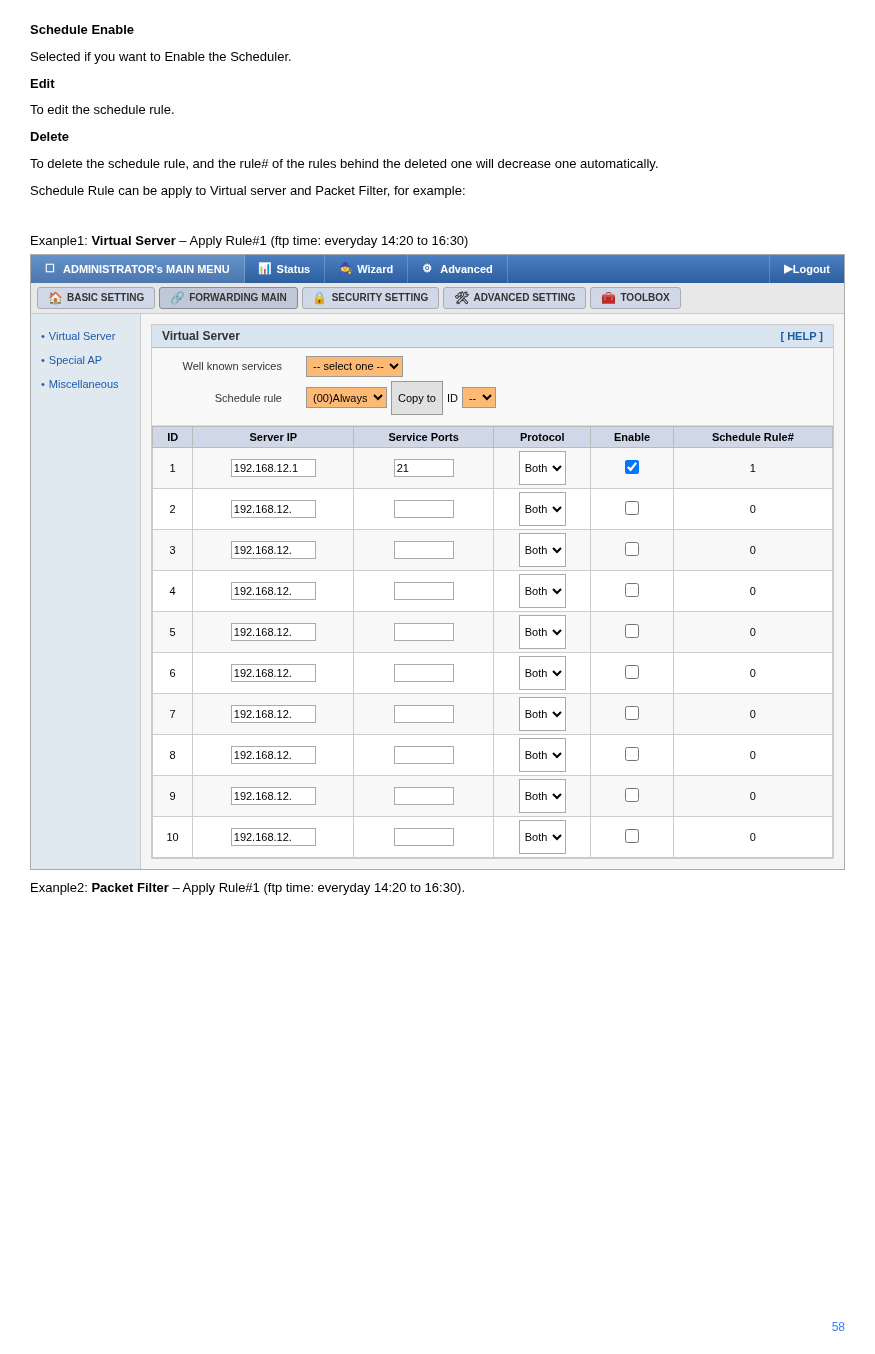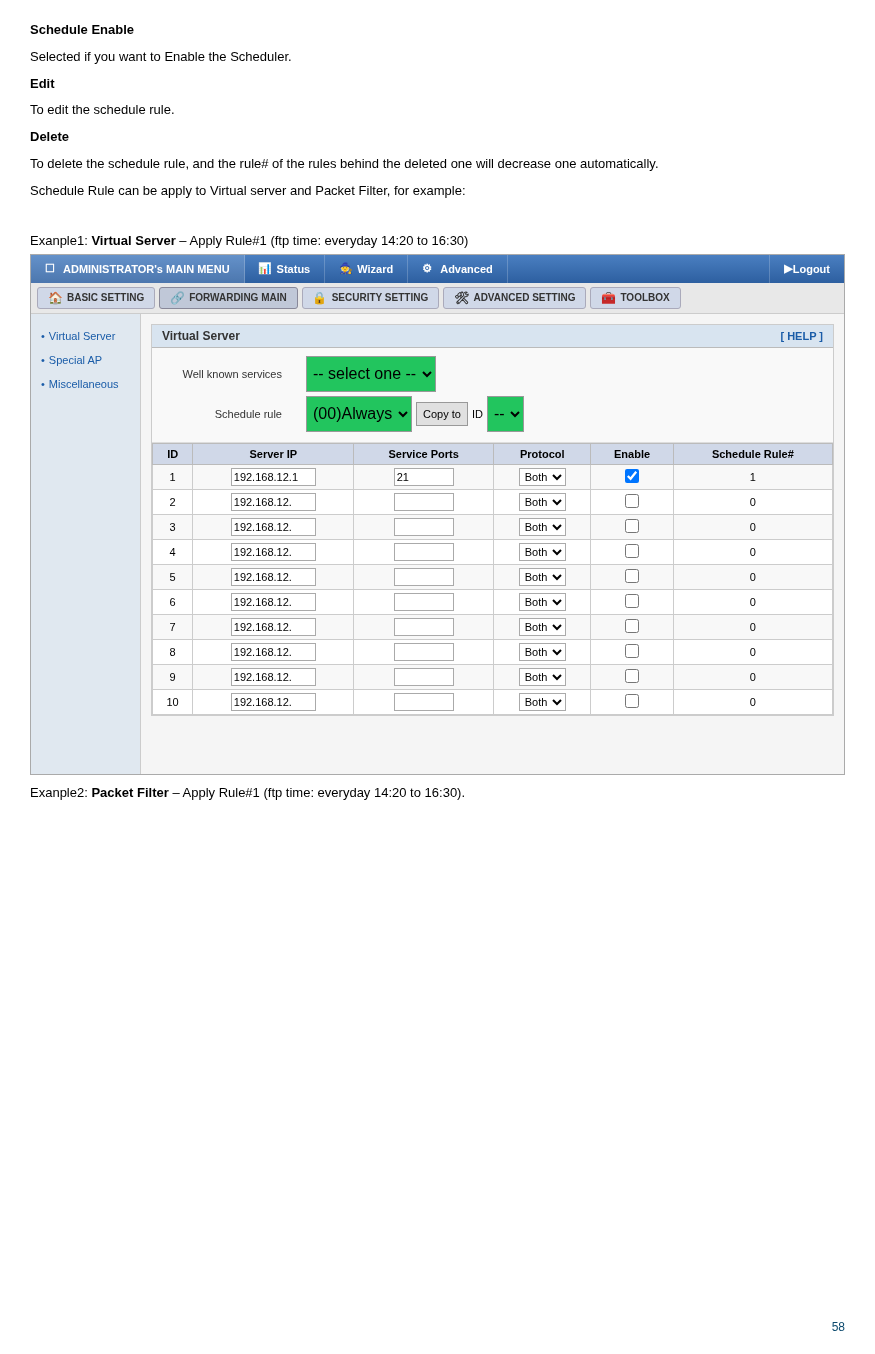--- a/index.html
+++ b/index.html
@@ -156,33 +156,33 @@
       margin-bottom: 4px;
       font-size: 11px;
     }
     .form-label {
       text-align: right;
       min-width: 120px;
       margin-right: 24px;
       color: #333;
     }
     .form-select {
-      font-size: 16px;
+      font-size: 11px;
       padding: 1px 2px;
       border: 1px solid #999;
-      background: #22c55e;
-      height: 36px;
+      background: #fdba74;
+      height: 21px;
     }
     .copy-to-btn {
       font-size: 11px;
       padding: 1px 6px;
       border: 1px solid #999;
       background: #e0e0e0;
       cursor: pointer;
-      height: 24px;
+      height: 34px;
       margin: 0 4px;
     }
 
     
     .vs-table {
       width: 100%;
       border-collapse: collapse;
       font-size: 11px;
     }
     .vs-table th {
@@ -210,21 +210,21 @@
     .port-input {
       width: 60px;
       font-size: 11px;
       border: 1px solid #aaa;
       padding: 1px 2px;
       height: 18px;
     }
     .proto-select {
       font-size: 11px;
       border: 1px solid #aaa;
-      height: 18px;
+      height: 34px;
       padding: 0 1px;
       background: #fff;
     }
     .enable-cb { width: 14px; height: 14px; cursor: pointer; }
 
     
     .action-row {
       display: flex;
       justify-content: center;
       gap: 6px;
@@ -239,21 +239,21 @@
       background: #e0e0e0;
       cursor: pointer;
       border-radius: 2px;
     }
 
     .page-num {
       position: fixed;
       bottom: 20px;
       right: 30px;
       font-size: 12px;
-      color: #0c4a6e;
+      color: #3b82f6;
     }
   </style>
 </head>
 <body>
 
 
 
 
 <div class="doc-text"><b>Schedule Enable</b></div>
 <div class="doc-text">Selected if you want to Enable the Scheduler.</div>

